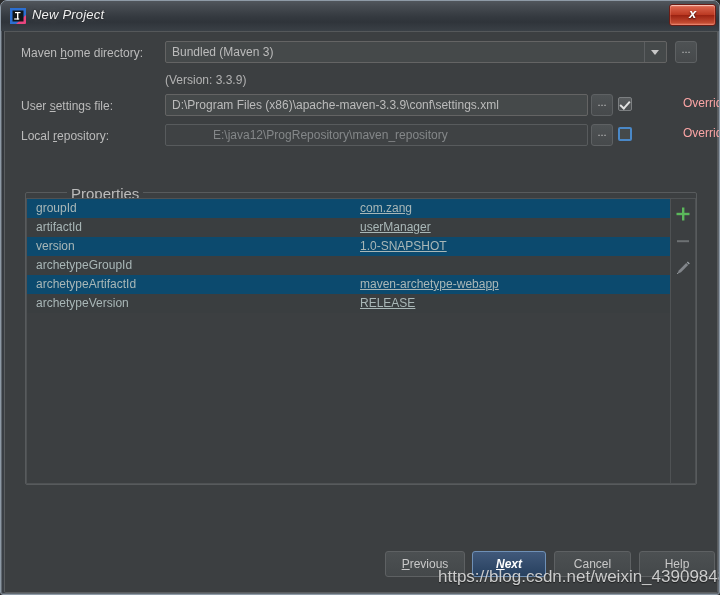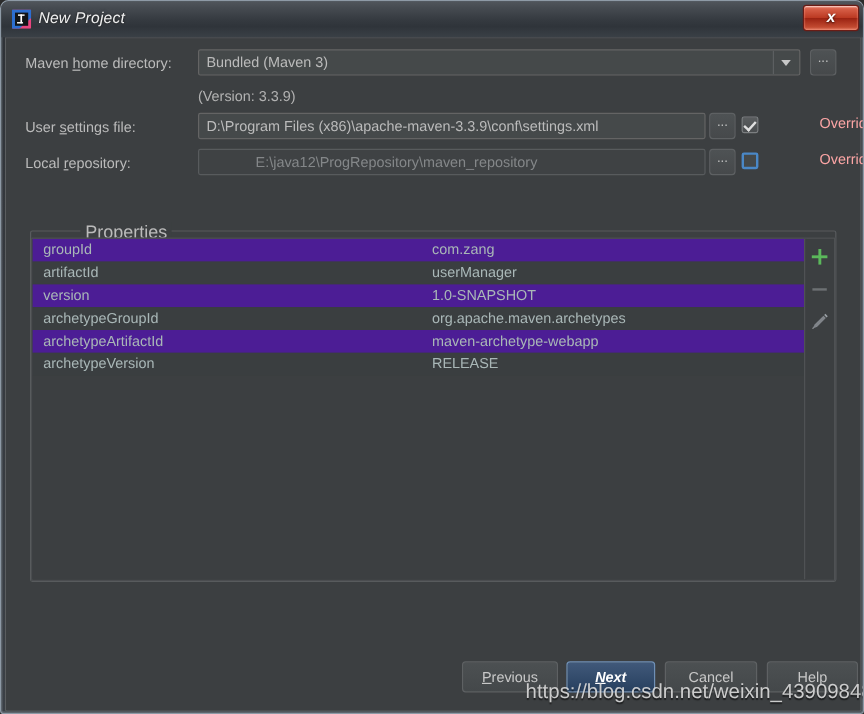--- a/index.html
+++ b/index.html
@@ -230,29 +230,29 @@
     background: #3c3f41;
   }
   .prop-row {
     position: relative;
     height: 19px;
     line-height: 19px;
     font-size: 12px;
     color: #a9b7b7;
     white-space: nowrap;
   }
-  .prop-row.odd  { background: #4c1d95; text-align: center; }
+  .prop-row.odd  { background: #0c4a6e; text-align: center; }
   .prop-row.even { background: #3a3e40; }
   .prop-key {
     position: absolute;
     left: 9px; top: 0;
   }
   .prop-val {
     position: absolute;
-    left: 333px; top: 0;
+    left: 333px; top: 0; text-decoration: underline;
   }
   #table-gap {
     position: absolute;
     left: 0; top: 114px;
     width: 645px;
     height: 170px;
     background: #3c3f41;
   }
   #prop-toolbar {
     position: absolute;
@@ -387,21 +387,20 @@
         <div class="prop-row even">
           <span class="prop-key">artifactId</span>
           <span class="prop-val">userManager</span>
         </div>
         <div class="prop-row odd">
           <span class="prop-key">version</span>
           <span class="prop-val">1.0-SNAPSHOT</span>
         </div>
         <div class="prop-row even">
           <span class="prop-key">archetypeGroupId</span>
-          <span class="prop-val">org.apache.maven.archetypes</span>
         </div>
         <div class="prop-row odd">
           <span class="prop-key">archetypeArtifactId</span>
           <span class="prop-val">maven-archetype-webapp</span>
         </div>
         <div class="prop-row even">
           <span class="prop-key">archetypeVersion</span>
           <span class="prop-val">RELEASE</span>
         </div>
         <div id="table-gap"></div>

